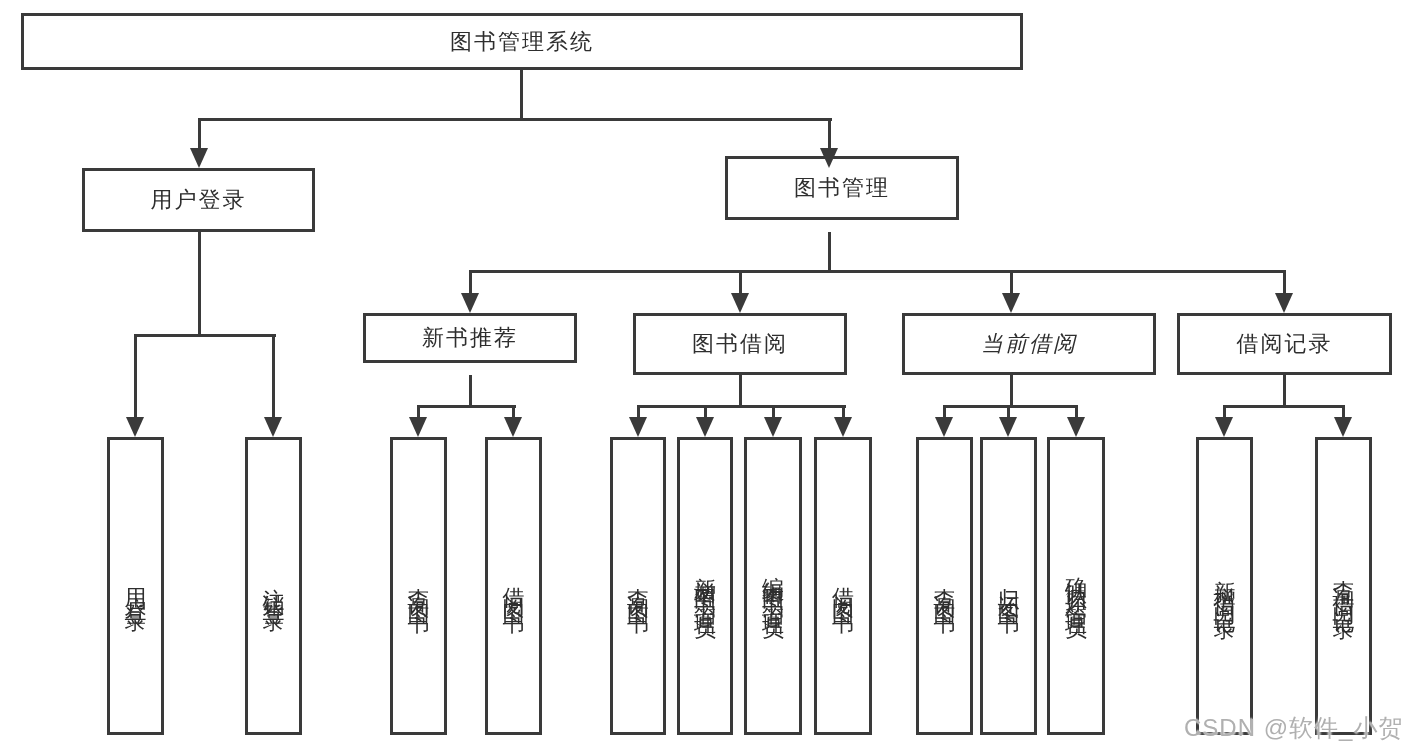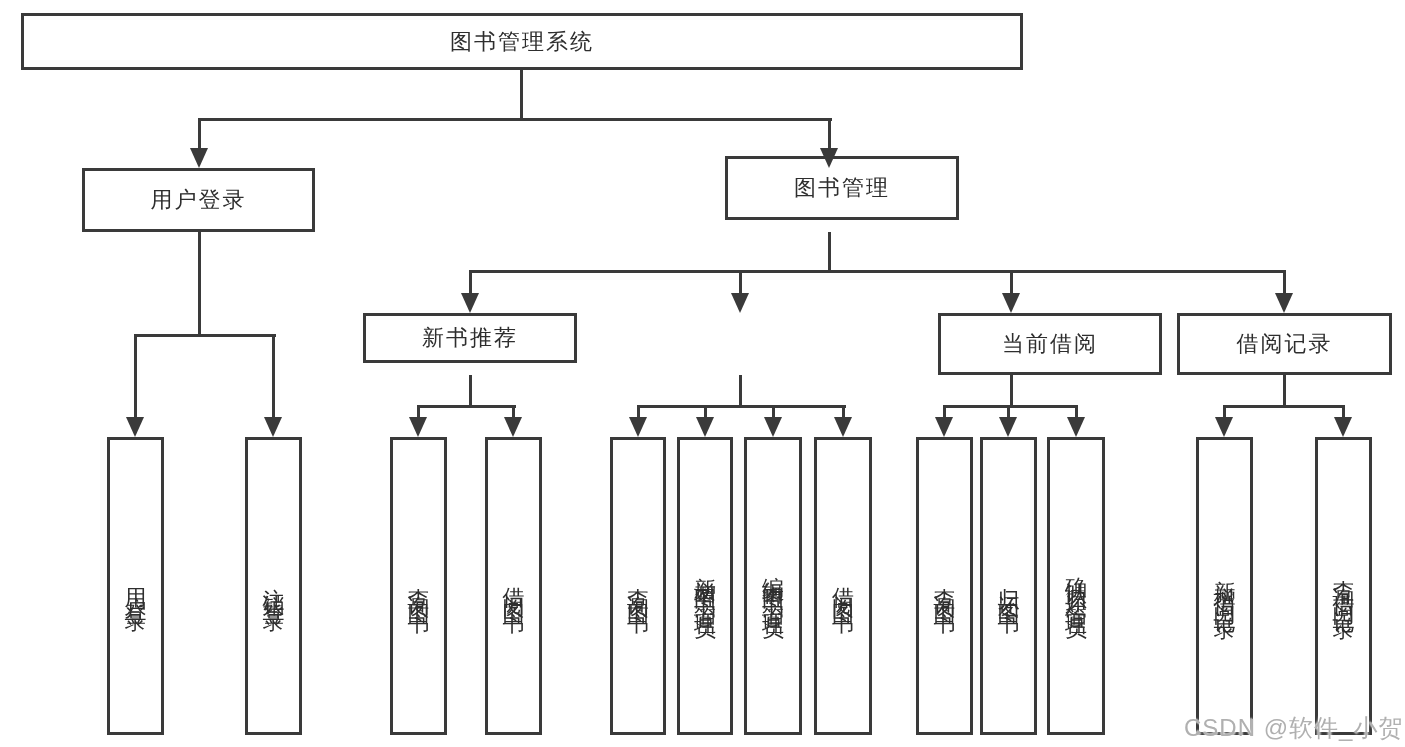--- a/index.html
+++ b/index.html
@@ -72,22 +72,25 @@
   </div>
 
   <div class="box" style="left:712px; top:156px; width:234px; height:64px;margin-left:13px;">
     <span class="hlabel">图书管理</span>
   </div>
 
   <div class="box" style="left:363px; top:313px; width:214px; height:50px;">
     <span class="hlabel">新书推荐</span>
   </div>
 
-
-  <div class="box" style="left:938px; top:313px; width:224px; height:62px;">
+  <div class="box" style="left:633px; top:313px; width:214px; height:62px;">
+    <span class="hlabel">图书借阅</span>
+  </div>
+
+  <div class="box" style="left:902px; top:313px; width:254px; height:62px;font-style:italic;">
     <span class="hlabel">当前借阅</span>
   </div>
 
   <div class="box" style="left:1177px; top:313px; width:215px; height:62px;">
     <span class="hlabel">借阅记录</span>
   </div>
 
   <div class="box" style="left:107px; top:437px; width:57px; height:298px;">
     <span class="vlabel">用户登录</span>
   </div>

